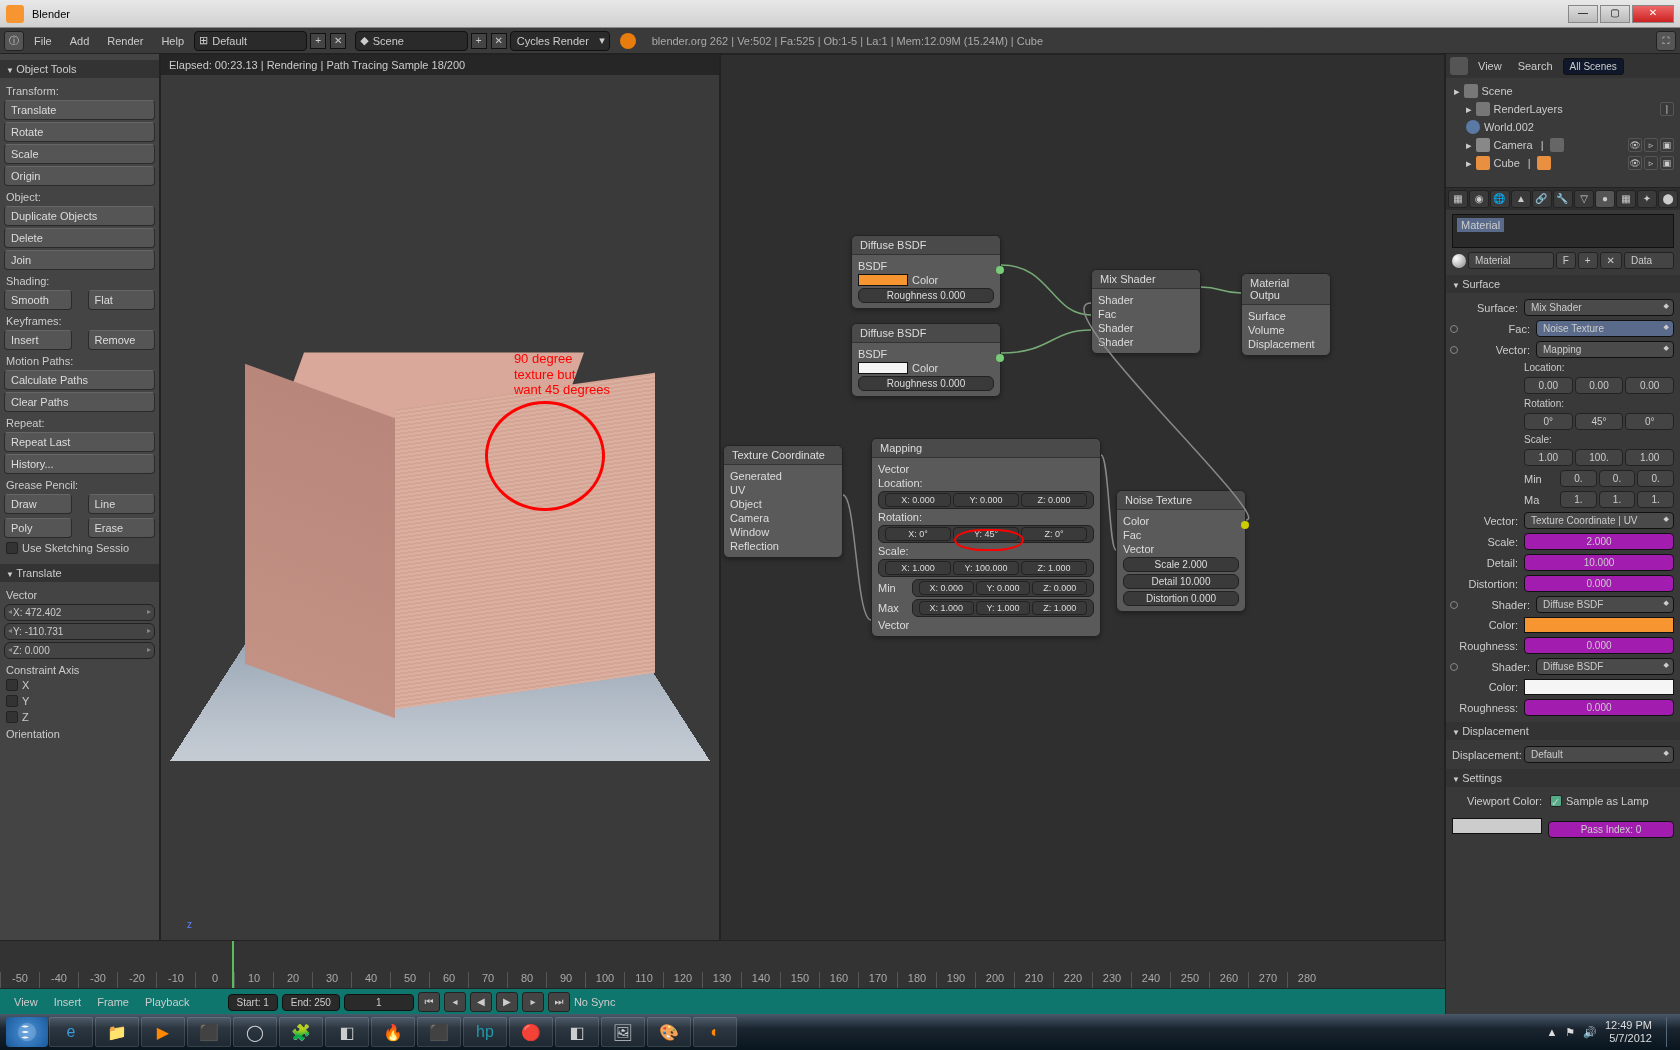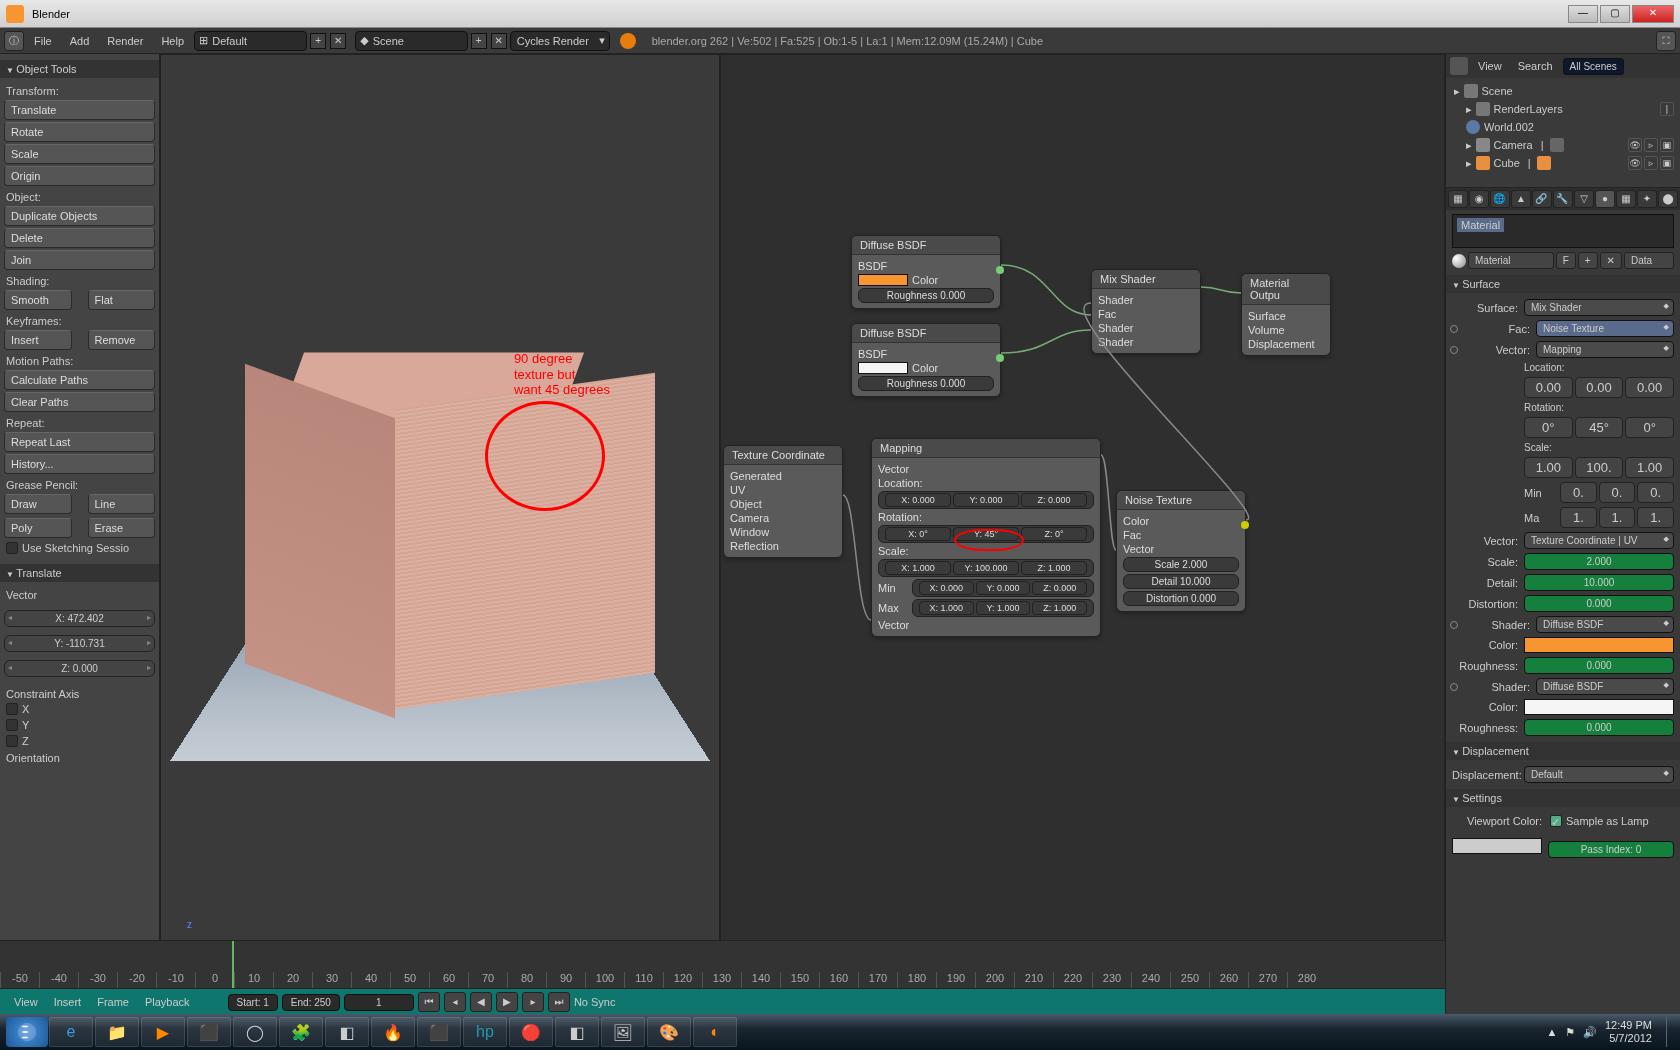--- a/index.html
+++ b/index.html
@@ -87,40 +87,40 @@
 
 .props { flex:1; overflow-y:auto; padding:4px 6px; }
 .props .matslot{height:34px;background:#2a2a2a;border:1px solid #111;margin-bottom:4px;padding:4px;font-size:10px;}
 .props .matrow{display:flex;gap:2px;align-items:center;margin-bottom:6px;}
 .props .matrow .btn{background:#444;border:1px solid #222;border-radius:3px;padding:2px 6px;font-size:10px;}
 .props .matrow .sphere{width:14px;height:14px;background:radial-gradient(circle at 30% 30%,#fff,#888);border-radius:50%;}
 .props h4 { background:#333; padding:3px 6px; margin:4px -6px; font-weight:400; font-size:11px; }
 .props h4:before{content:"▼ ";font-size:8px;}
 .prop-row { display:flex; align-items:center; padding:2px 0; gap:6px; }
 .prop-row label { width:66px; text-align:right; font-size:11px; color:#ccc; }
-.prop-row .val { flex:1; background:#15803d; border:1px solid #111; border-radius:4px; padding:2px 6px; font-size:10px; position:relative; }
+.prop-row .val { flex:1; background:#a21caf; border:1px solid #111; border-radius:4px; padding:2px 6px; font-size:10px; position:relative; }
 .prop-row .val.drop:after{content:"◆";position:absolute;right:4px;font-size:7px;}
 .prop-row .val.full{background:#4a4a4a;}
 .prop-row .val.highlight{background:#5a6a8a;}
 .prop-row .triple { flex:1; display:flex; gap:2px; }
-.prop-row .triple span { flex:1; background:#444; border:1px solid #222; border-radius:4px; padding:2px 3px; font-size:13px; text-align:center; position:relative; }
+.prop-row .triple span { flex:1; background:#444; border:1px solid #222; border-radius:4px; padding:2px 3px; font-size:10px; text-align:center; position:relative; }
 .prop-row .swatch{flex:1;height:16px;border:1px solid #111;}
 .prop-row .dot{width:8px;height:8px;border-radius:50%;border:1px solid #888;margin-left:-2px;}
 .sub-label{font-size:10px;padding:2px 0 2px 72px;color:#ccc;}
 
 
 .tool-section h3 { background:#333; padding:3px 6px; margin:2px -4px 4px; font-size:11px; font-weight:400; }
 .tool-section h3:before{content:"▼ ";font-size:8px;}
 .tool-label { font-size:11px; color:#ccc; padding:3px 2px 1px; }
 .tool-btn { display:block; width:100%; background:#555; border:1px solid #2a2a2a; border-top-color:#666; border-radius:4px; padding:3px 6px; margin:2px 0; color:#ddd; font-size:11px; text-align:left; }
 .tool-btn-row { display:flex; gap:16px; }
 .tool-btn-row .tool-btn { flex:1; }
 .tool-check { display:flex; align-items:center; gap:4px; padding:2px; font-size:11px; }
 .tool-check .box { width:12px; height:12px; border:1px solid #222; background:#333; border-radius:2px; }
-.num-field { background:#444; border:1px solid #222; border-radius:6px; padding:2px 8px; margin:8px 0; font-size:10px; text-align:center; position:relative;}
+.num-field { background:#444; border:1px solid #222; border-radius:6px; padding:2px 8px; margin:2px 0; font-size:10px; text-align:left; position:relative;}
 .num-field:before{content:"◂";position:absolute;left:3px;font-size:8px;color:#888;}
 .num-field:after{content:"▸";position:absolute;right:3px;font-size:8px;color:#888;}
 
 
 .timeline-area { position:absolute; left:0; right:235px; bottom:36px; height:74px; background:#0f766e; border-top:1px solid #222; }
 .timeline-track { height:48px; background:#333; position:relative; border-bottom:1px solid #222; }
 .timeline-cursor { position:absolute; left:232px; top:0; bottom:0; width:2px; background:#5dbb5d; }
 .timeline-ruler { position:absolute; bottom:0; left:0; right:0; height:16px; display:flex; font-size:10px; color:#aaa; }
 .timeline-ruler span { width:39px; text-align:center; border-left:1px solid #555; }
 .timeline-bar { height:26px; display:flex; align-items:center; padding:0 4px; gap:4px; }
@@ -237,20 +237,21 @@
       <div class="tool-check">
           <div class="box"></div>
           <span>Z</span>
         </div>
       <div class="tool-label">Orientation</div>
     </div>
   </div>
 
   <div class="viewport-col">
     <div class="viewport">
+      <div class="viewport-header">Elapsed: 00:23.13 | Rendering | Path Tracing Sample 18/200</div>
       <div class="viewport-body">
         <div class="cube-render">
           <div class="floor"></div>
           <div class="face-top"></div>
           <div class="face-left"></div>
           <div class="face-right"></div>
           <div class="annotation" style="white-space:pre;">90 degree
 texture but
 want 45 degrees</div>
           <div class="red-circle"></div>

